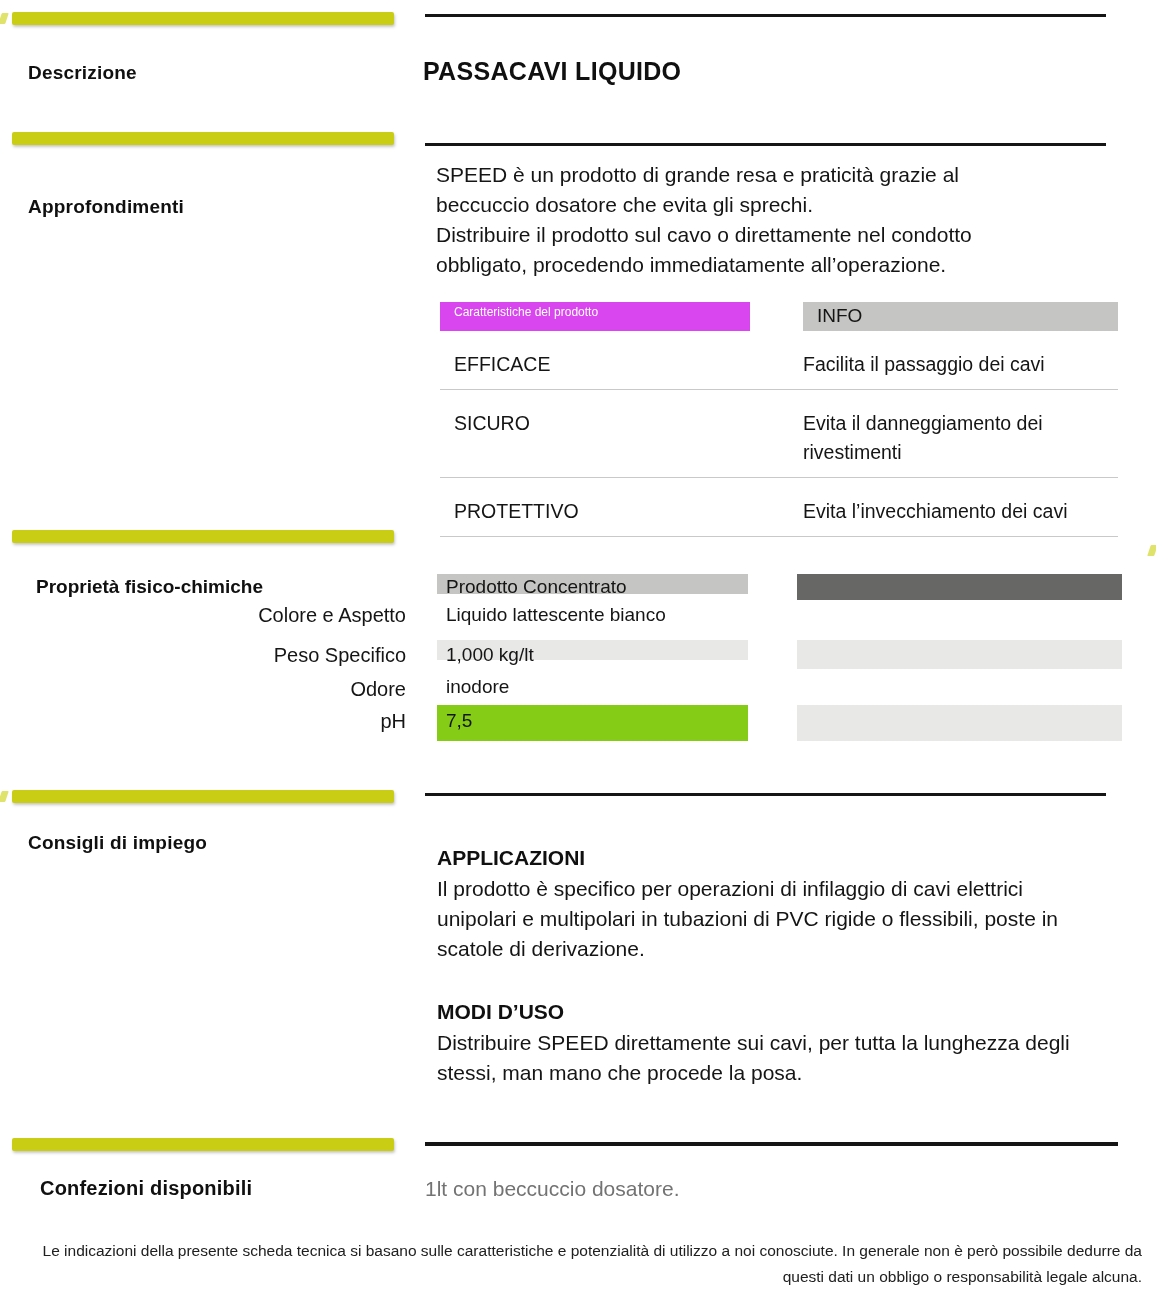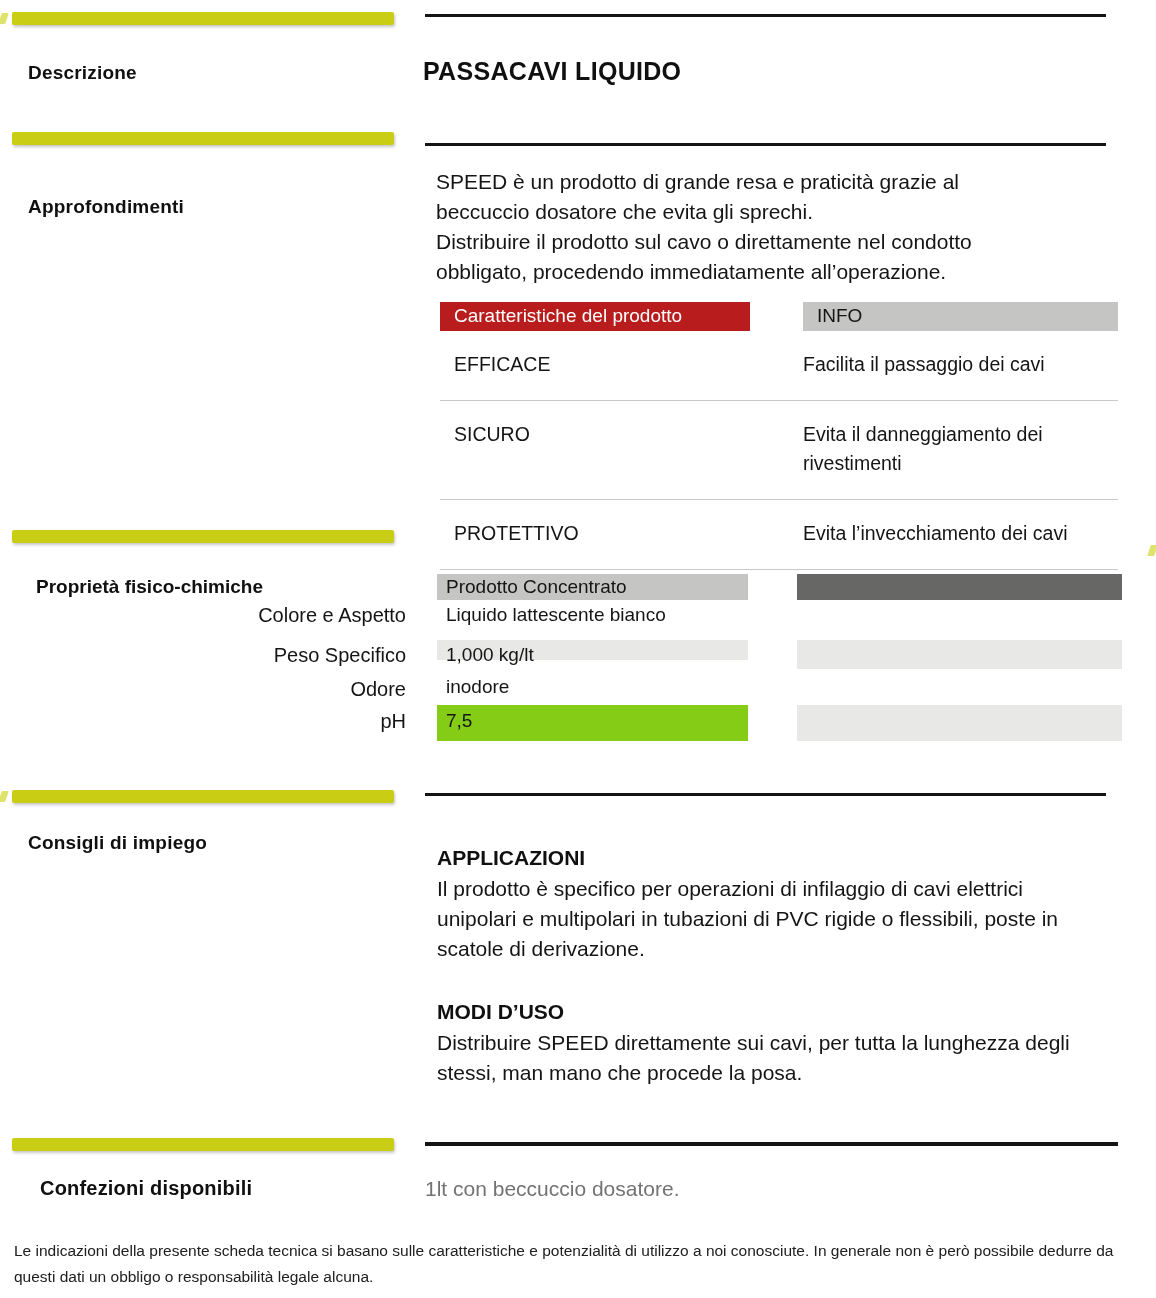--- a/index.html
+++ b/index.html
@@ -30,39 +30,39 @@
     font-size:19px;font-weight:bold;color:#101010;letter-spacing:.2px;
     white-space:nowrap;
   }
 
   .doc-title{
     position:absolute;left:423px;top:57px;
     font-size:25px;font-weight:bold;color:#101010;letter-spacing:.3px;
   }
 
   .intro-text{
-    position:absolute;left:436px;top:167px;width:600px;
+    position:absolute;left:436px;top:160px;width:600px;
     font-size:21px;line-height:30px;color:#151515;white-space:pre-line;
   }
 
   
   .ct{position:absolute;left:440px;top:302px;width:678px;}
   .ct-header{display:flex;}
   .ct-h1{
-    width:296px;background:#b91c1c;color:#ffffff;
-    font-size:19px;padding:3px 0 4px 14px;
+    width:296px;background:#d946ef;color:#ffffff;
+    font-size:12px;padding:3px 0 4px 14px;
   }
   .ct-gap{width:53px;}
   .ct-h2{
     width:301px;background:#c5c5c3;color:#151515;
     font-size:19px;padding:3px 0 4px 14px;
   }
   .ct-row{
     display:flex;border-bottom:1px solid #c9c9c9;
-    padding:19px 0 21px 0;
+    padding:19px 0 10px 0;
   }
   .ct-name{
     width:349px;padding-left:14px;flex-shrink:0;
     font-size:19.5px;line-height:29px;color:#151515;
   }
   .ct-info{
     width:305px;font-size:19.5px;line-height:29px;color:#151515;
   }
 
   
@@ -72,21 +72,21 @@
     font-size:19px;font-weight:bold;color:#101010;white-space:nowrap;
   }
   .pr-label{
     position:absolute;left:84px;width:322px;text-align:right;
     font-size:20px;color:#151515;white-space:nowrap;
   }
   .pr-cell{
     position:absolute;left:437px;width:302px;
     font-size:19px;color:#151515;padding-left:9px;
   }
-  .pr-col-header{top:0;height:26px;background:#c5c5c3;line-height:26px;}
+  .pr-col-header{top:0;height:20px;background:#c5c5c3;line-height:26px;}
   .pr-v1{top:28px;height:30px;line-height:26px;background:#ffffff;}
   .pr-v2{top:66px;height:20px;background:#e8e8e6;line-height:30px;}
   .pr-v3{top:100px;height:28px;line-height:26px;background:#ffffff;}
   .pr-v4{top:131px;height:36px;background:#84cc16;line-height:32px;}
   .pr-cell2{position:absolute;left:797px;width:325px;}
   .pr2-header{top:0;height:26px;background:#676765;}
   .pr2-v2{top:66px;height:29px;background:#e8e8e6;}
   .pr2-v4{top:131px;height:36px;background:#e8e8e6;}
 
   
@@ -94,21 +94,21 @@
   .adv-h{font-size:21px;font-weight:bold;color:#101010;margin:0 0 4px 0;}
   .adv-p{font-size:21px;line-height:30px;color:#151515;margin:0 0 36px 0;}
 
   .pack-text{
     position:absolute;left:425px;top:1177px;
     font-size:21px;color:#737373;
   }
 
   .footer{
     position:absolute;left:14px;top:1238px;width:1128px;
-    text-align:left;font-size:15.5px;line-height:26px;color:#202020;
+    text-align:right;font-size:15.5px;line-height:26px;color:#202020;
   }
 </style>
 </head>
 <body>
 
 <div class="page">
 
   <div class="bar" style="top:12px;"></div>
   <div class="bar-sliver" style="left:0;top:13px;"></div>
   <div class="rule" style="left:425px;top:14px;width:681px;height:3px;"></div>

